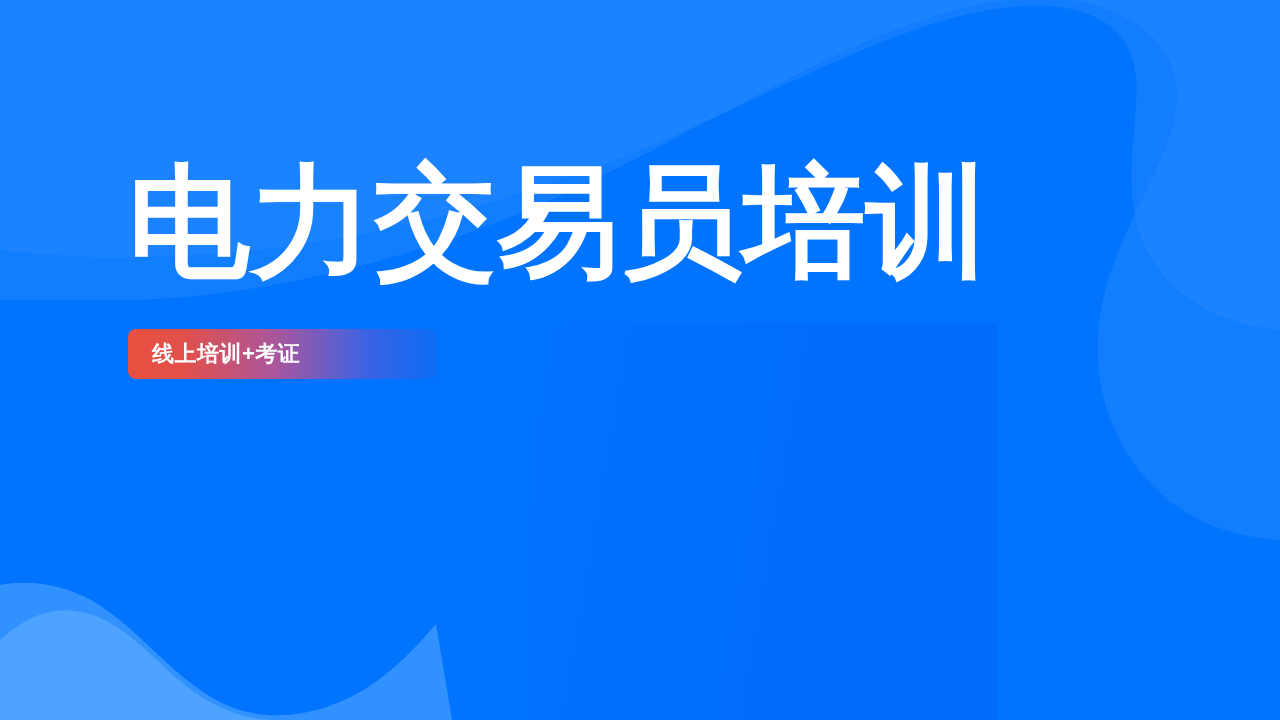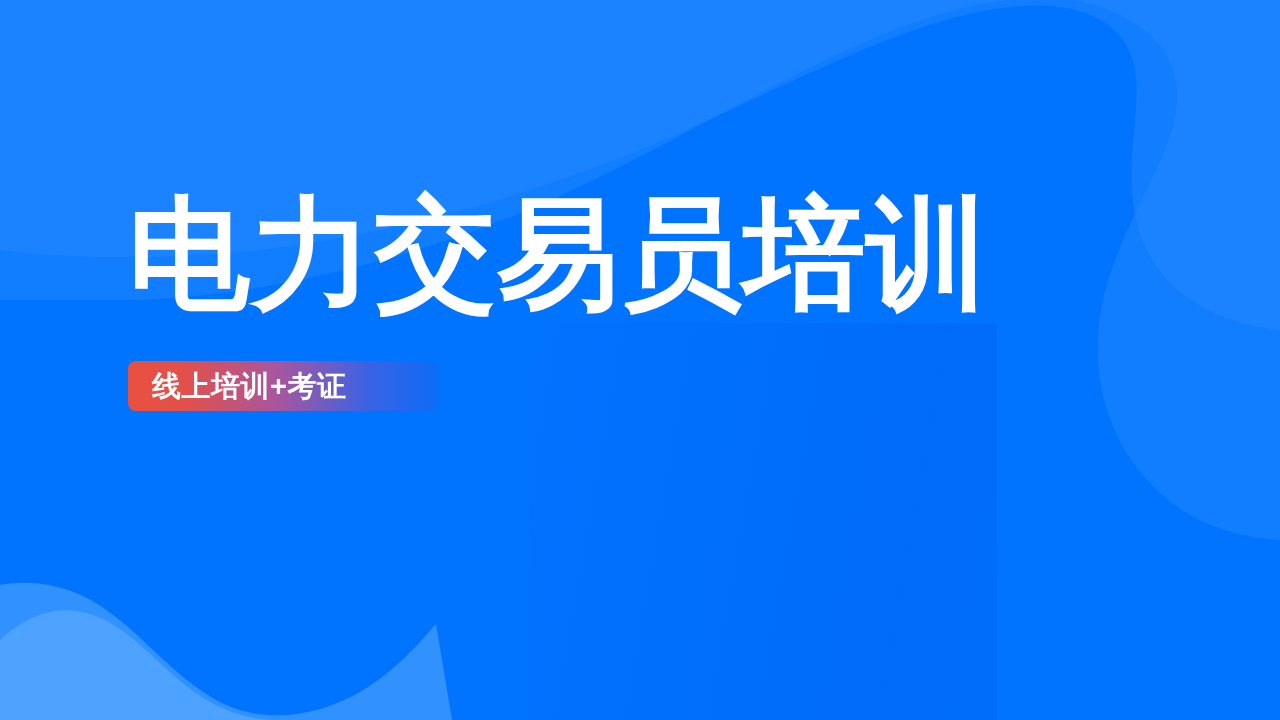--- a/index.html
+++ b/index.html
@@ -44,21 +44,20 @@
                 rgba(0, 70, 220, 0.13) 100%);
     pointer-events: none;
   }
 
   
   .content {
     position: absolute;
     left: 128px;
     top: 150px;
     width: 900px;
-    margin-top: 32px;
   }
 
   .headline {
     margin: 0;
     color: #ffffff;
     font-size: 122px;
     line-height: 145px;
     font-weight: 700;
     letter-spacing: 1px;
     white-space: nowrap;
@@ -80,21 +79,21 @@
     height: 50px;
     padding: 0 0 0 24px;
     border-radius: 8px;
     background: linear-gradient(90deg,
                 #e8513f 0%,
                 #e2504a 18%,
                 #a9569e 48%,
                 #3a63e4 78%,
                 #0c6cf5 100%);
     color: #ffffff;
-    font-size: 29px;
+    font-size: 22px;
     font-weight: 700;
     line-height: 1;
     letter-spacing: 0.5px;
     white-space: nowrap;
     font-family: "Liberation Sans", "DejaVu Sans", sans-serif;
   }
 </style>
 </head>
 <body>
 

